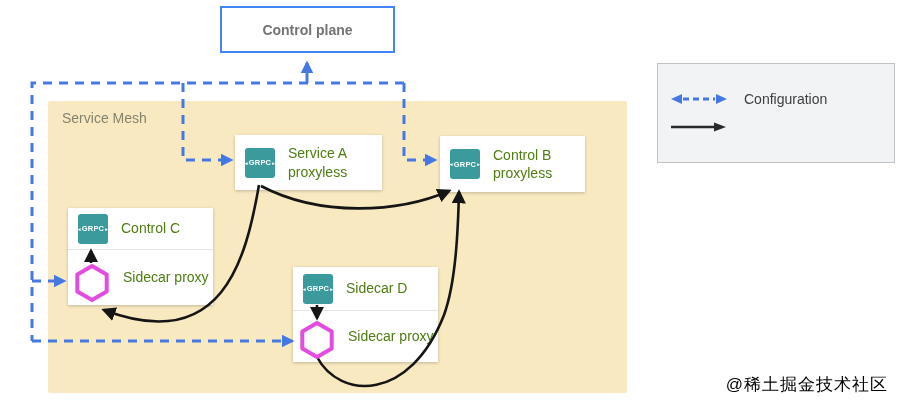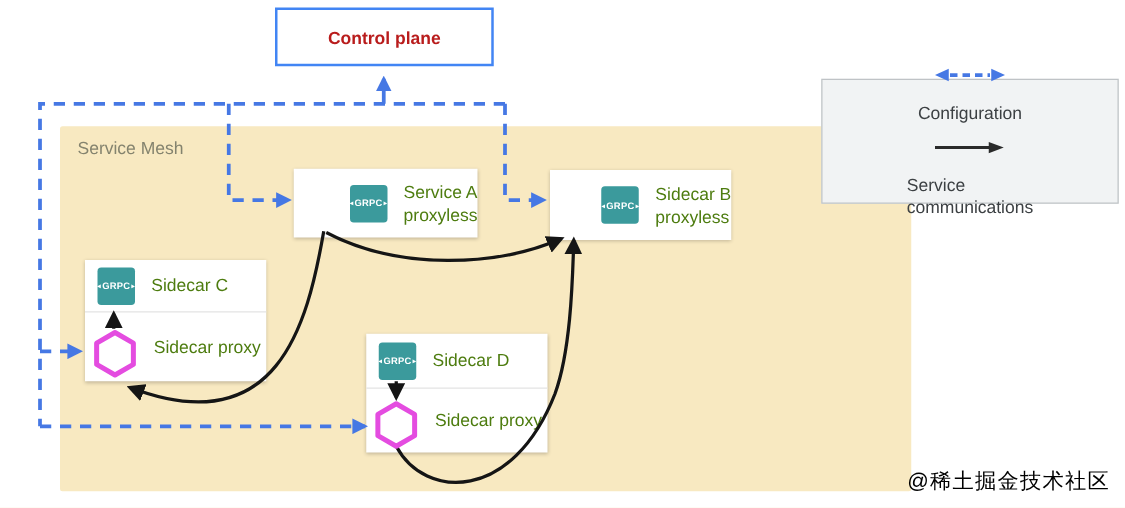--- a/index.html
+++ b/index.html
@@ -1,36 +1,35 @@
 <!DOCTYPE html>
 <html><head>
 <meta charset="utf-8">
 <style>
   html,body{margin:0;padding:0;background:#fff;}
   .canvas{
     position:relative;width:900px;height:406px;background:#ffffff;
     font-family:"Liberation Sans",sans-serif;overflow:hidden;
   }
   .mesh{
-    position:absolute;left:48px;top:101px;width:681px;height:292px;
+    position:absolute;left:48px;top:101px;width:579px;height:292px;
     background:#F8E9C1;border-radius:2px;
   }
   .mesh-label{
     position:absolute;left:14px;top:9px;font-size:14px;color:#84836e;
   }
   .box{
     position:absolute;background:#ffffff;
     box-shadow:0 1px 3px rgba(0,0,0,.22);
-    justify-content:flex-end;
   }
   .control{
     left:220px;top:6px;width:175px;height:47px;
     border:2px solid #4285F4;box-sizing:border-box;box-shadow:none;
     display:flex;align-items:center;justify-content:center;
-    font-size:14px;font-weight:bold;color:#b91c1c;
+    font-size:14px;font-weight:bold;color:#737373;
   }
   .svc{display:flex;align-items:center;gap:13px;padding-left:10px;box-sizing:border-box;}
   .svc-a{left:235px;top:135px;width:147px;height:55px;}
   .svc-b{left:440px;top:136px;width:145px;height:56px;}
   .svc-c{left:68px;top:208px;width:145px;height:97px;}
   .svc-d{left:293px;top:267px;width:145px;height:95px;}
   .row{display:flex;align-items:center;gap:13px;padding-left:10px;box-sizing:border-box;}
   .row1{height:42px;border-bottom:1px solid #e4e4e4;}
   .row1d{height:44px;border-bottom:1px solid #e4e4e4;}
   .row2{height:54px;}
@@ -44,21 +43,21 @@
   .grpc::after{content:"\25B8";font-size:5px;margin-left:1px;}
   .hex-spacer{width:32px;height:30px;flex:none;}
   .title{font-size:14px;color:#4d7c0f;line-height:1.3;}
   .mode{}
   .legend{
     position:absolute;left:657px;top:63px;width:238px;height:100px;
     background:#F1F3F4;border:1.5px solid #bfc3c6;box-sizing:border-box;
     display:flex;flex-direction:column;justify-content:center;gap:11px;
     padding:8px 10px;
   }
-  .legend-item{display:flex;align-items:center;gap:14px;flex-direction:column;}
+  .legend-item{display:flex;align-items:center;gap:14px;}
   .legend-swatch{flex:none;width:62px;height:16px;}
   .legend-label{font-size:14px;color:#3c4043;line-height:1.22;}
   .watermark{
     position:absolute;right:12px;bottom:10px;
     font-size:17px;letter-spacing:1px;color:#000000;
     font-family:"Liberation Sans",sans-serif,sans-serif;
   }
   .overlay{position:absolute;left:0;top:0;pointer-events:none;}
 </style>
 </head>
@@ -82,31 +81,31 @@
       <div class="title">Service A</div>
       <div class="title mode">proxyless</div>
     </div>
   </div>
 
   <div class="box svc svc-b">
     <div class="grpc">
       <span>GRPC</span>
     </div>
     <div>
-      <div class="title">Sidecar B</div>
+      <div class="title">Control B</div>
       <div class="title mode">proxyless</div>
     </div>
   </div>
 
   <div class="box svc-c">
     <div class="row row1">
       <div class="grpc">
         <span>GRPC</span>
       </div>
-      <div class="title">Sidecar C</div>
+      <div class="title">Control C</div>
     </div>
     <div class="row row2">
       <div class="hex-spacer"></div>
       <div class="title">Sidecar proxy</div>
     </div>
   </div>
 
   <div class="box svc-d">
     <div class="row row1d">
       <div class="grpc">
@@ -129,24 +128,20 @@
       </svg>
       <div class="legend-label">
         <div>Configuration</div>
       </div>
     </div>
     <div class="legend-item">
       <svg class="legend-swatch" viewBox="0 0 62 16">
         <line x1="3" y1="8" x2="48" y2="8" stroke="#2a2a2a" stroke-width="2.4"></line>
         <polygon points="46,3.5 58,8 46,12.5" fill="#2a2a2a"></polygon>
       </svg>
-      <div class="legend-label">
-        <div>Service</div>
-        <div>communications</div>
-      </div>
     </div>
   </div>
 
   <div class="watermark">@稀土掘金技术社区</div>
 
   <svg class="overlay" width="900" height="406" viewBox="0 0 900 406">
     <defs>
       <marker id="mblack" viewBox="0 0 10 10" refX="8" refY="5" markerWidth="5.5" markerHeight="5.5" orient="auto" markerUnits="strokeWidth">
         <path d="M0,0 L10,5 L0,10 Z" fill="#151515"></path>
       </marker>

